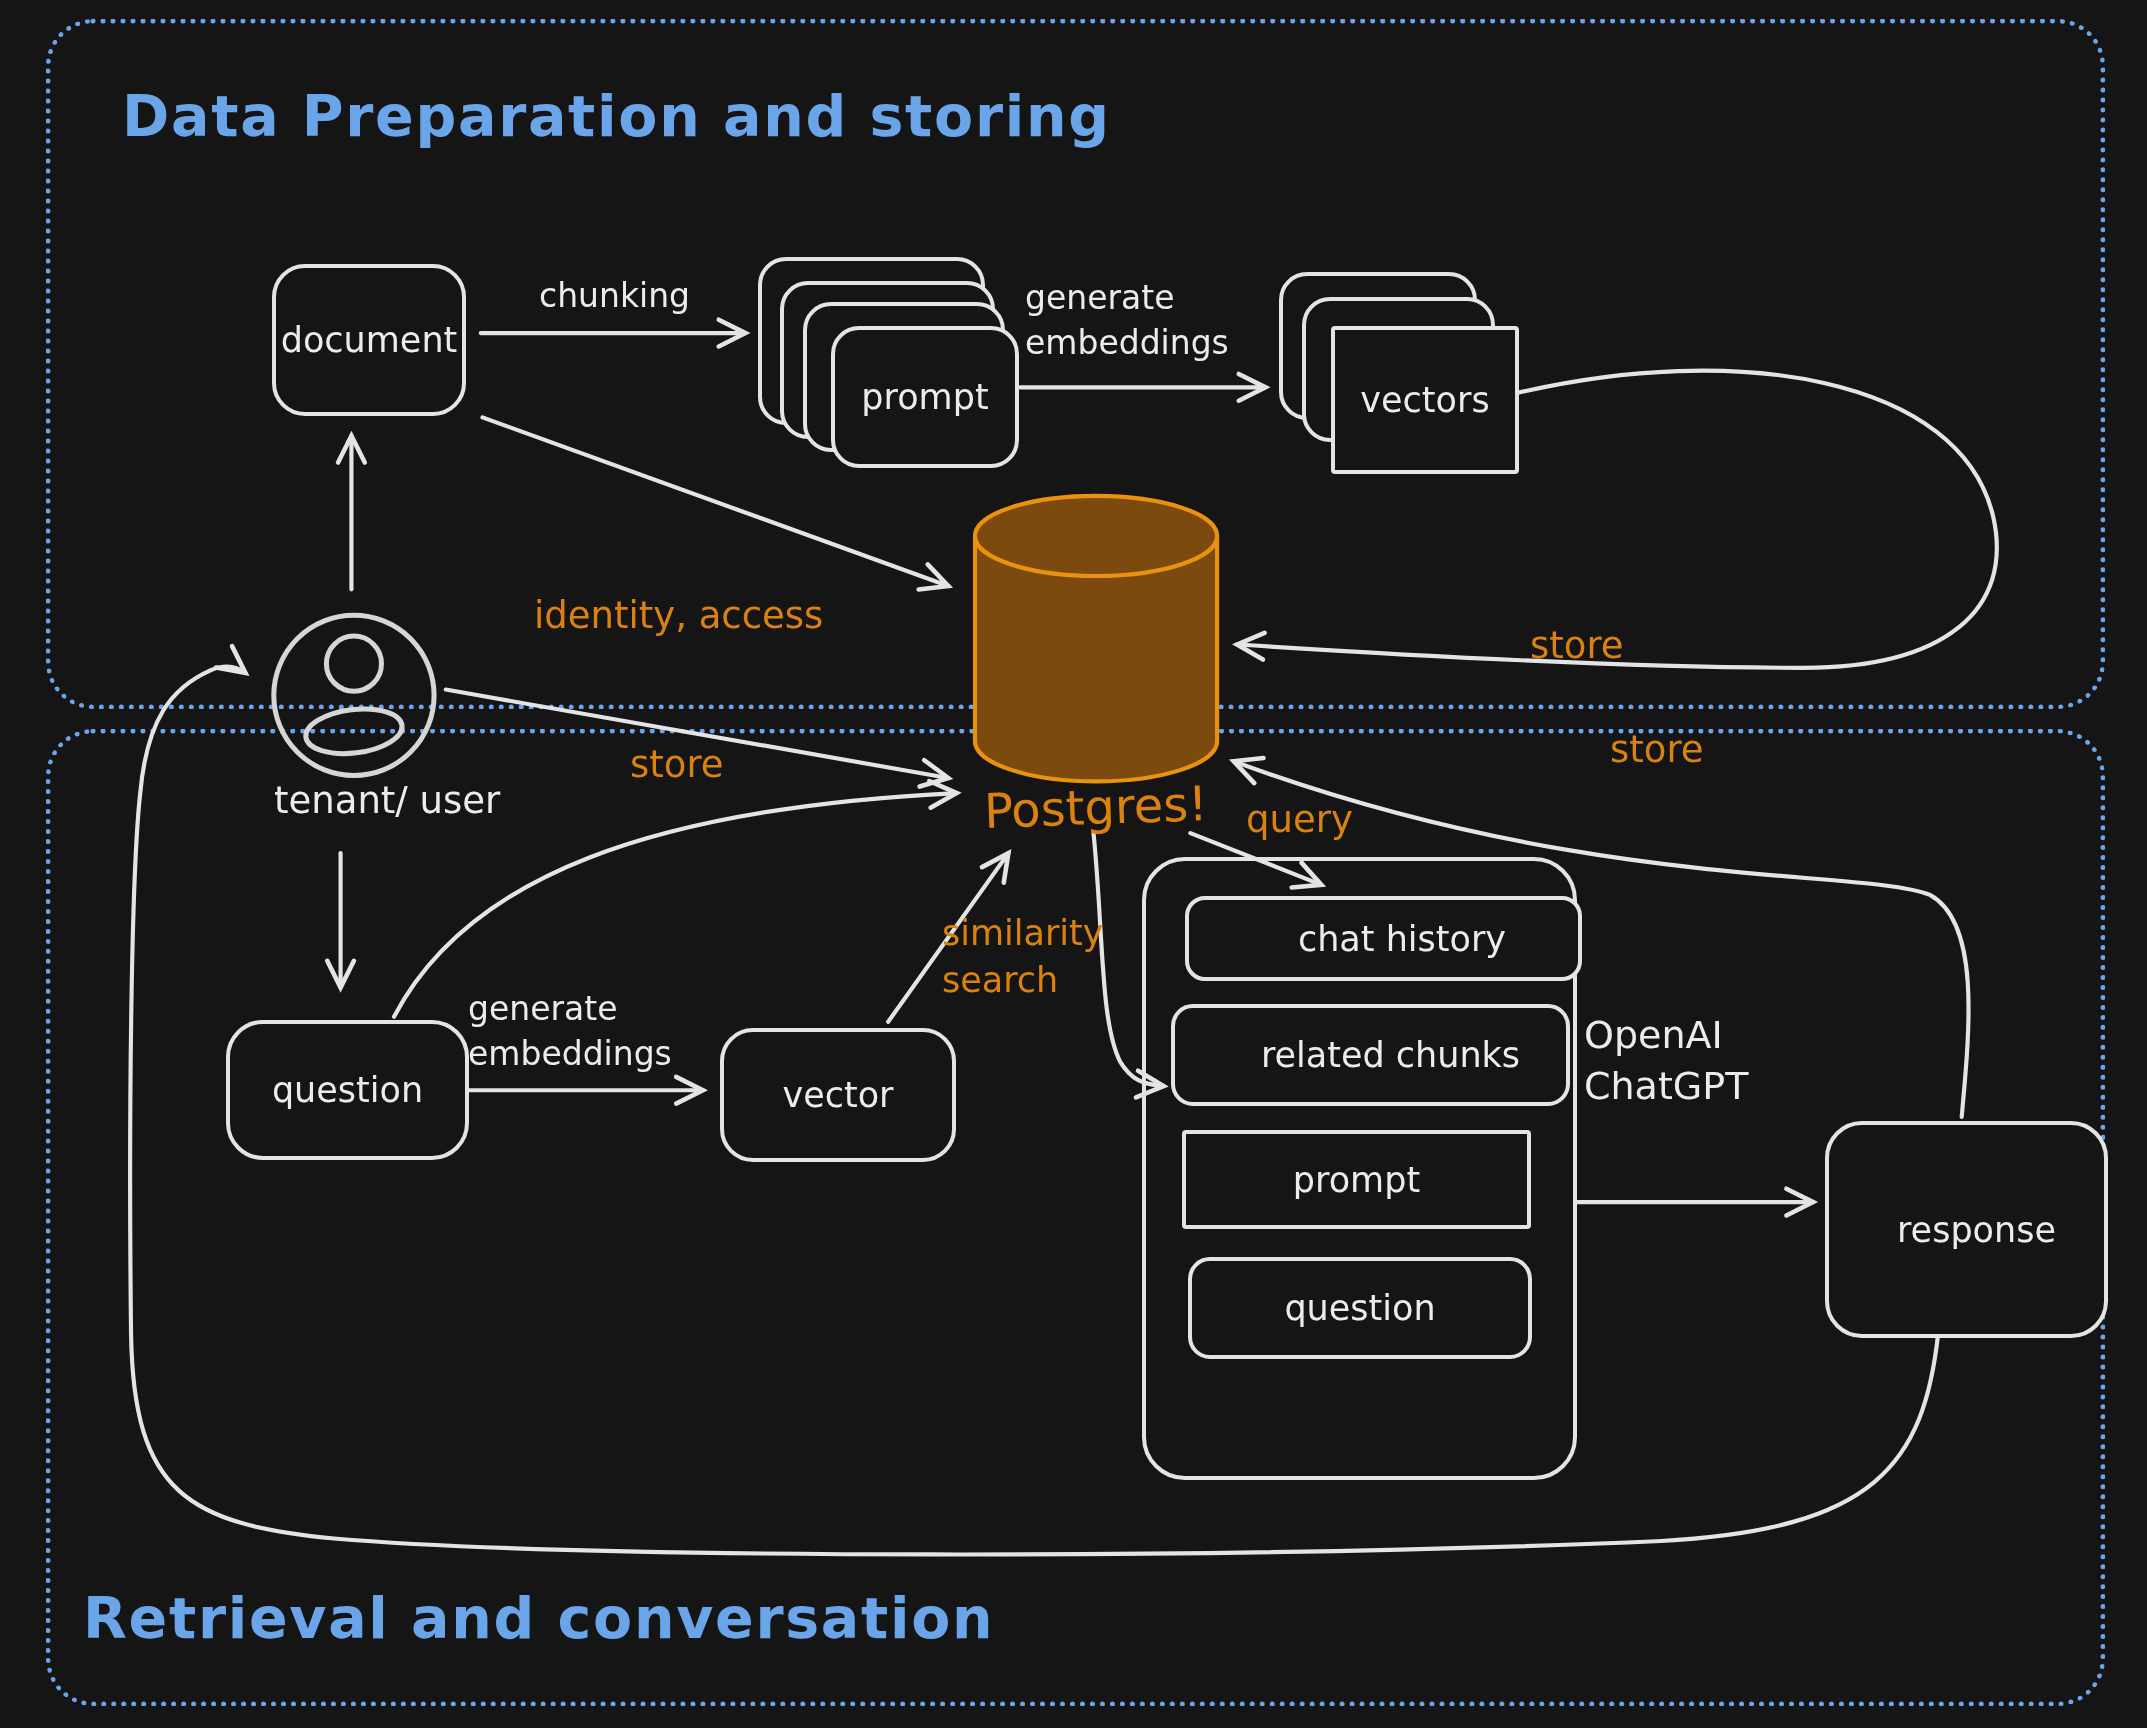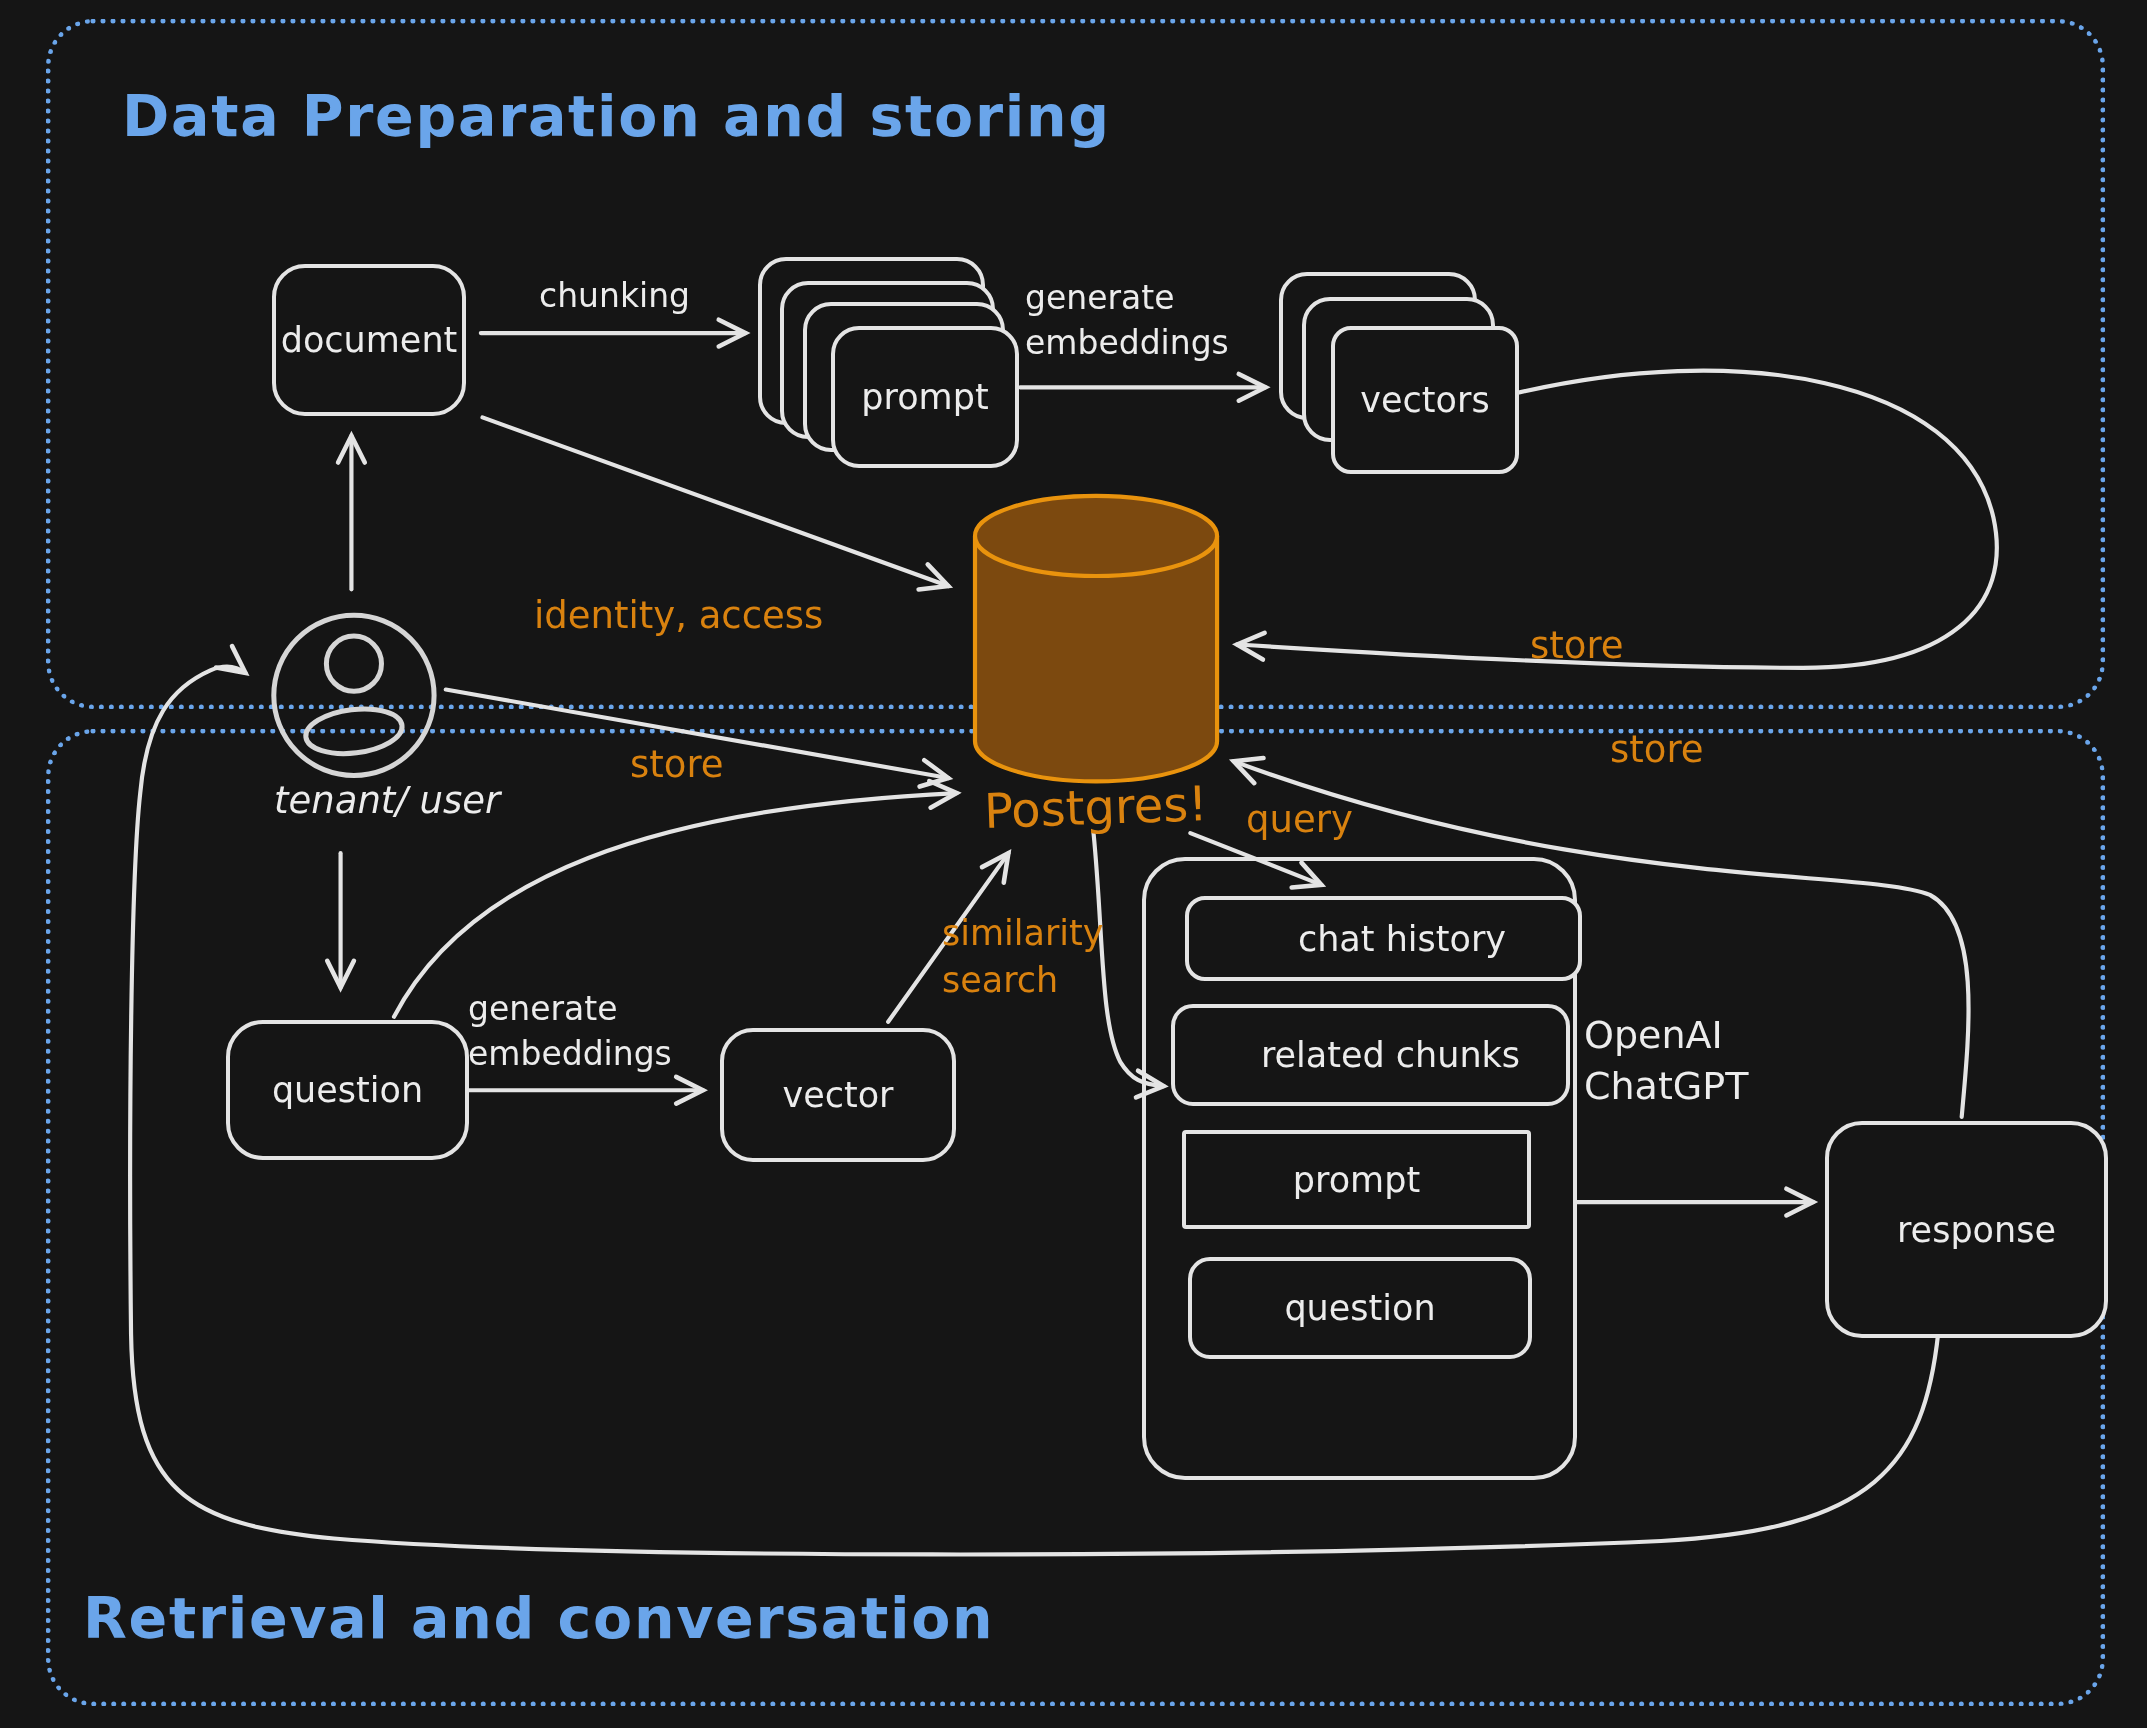--- a/index.html
+++ b/index.html
@@ -73,21 +73,21 @@
 
   <div class="node" style="left:272px;top:264px;width:186px;height:144px;border-radius:33px;">document</div>
 
   <div class="card" style="left:758px;top:257px;width:219px;height:160px;"></div>
   <div class="card" style="left:780px;top:281px;width:207px;height:150px;"></div>
   <div class="card" style="left:803px;top:302px;width:194px;height:142px;"></div>
   <div class="node" style="left:831px;top:326px;width:180px;height:134px;border-radius:28px;">prompt</div>
 
   <div class="card" style="left:1279px;top:272px;width:190px;height:140px;"></div>
   <div class="card" style="left:1302px;top:297px;width:185px;height:137px;"></div>
-  <div class="node" style="left:1331px;top:326px;width:180px;height:140px;border-radius:20px;">vectors</div>
+  <div class="node" style="left:1331px;top:326px;width:180px;height:140px;border-radius:4px;">vectors</div>
 
   <div class="node" style="left:226px;top:1020px;width:235px;height:132px;border-radius:37px;">question</div>
   <div class="node" style="left:720px;top:1028px;width:228px;height:126px;border-radius:33px;">vector</div>
 
   <div class="node" style="left:1142px;top:857px;width:427px;height:615px;border-radius:43px;background:transparent;"></div>
   <div class="node" style="left:1185px;top:896px;width:352px;height:77px;border-radius:20px;padding-left:37px;">chat history</div>
   <div class="node" style="left:1171px;top:1004px;width:351px;height:94px;border-radius:22px;padding-left:40px;">related chunks</div>
   <div class="node" style="left:1182px;top:1130px;width:341px;height:91px;border-radius:4px;">prompt</div>
   <div class="node" style="left:1188px;top:1257px;width:336px;height:94px;border-radius:22px;">question</div>
 
@@ -100,17 +100,17 @@
   <div class="lbl orange" style="left:1530px;top:621px;">store</div>
   <div class="lbl orange" style="left:630px;top:740px;">store</div>
   <div class="lbl orange" style="left:1610px;top:725px;">store</div>
   <div class="lbl orange" style="left:1246px;top:795px;">query</div>
   <div class="lbl orange" style="left:942px;top:910px;font-size:35px;">similarity
 search</div>
   <div class="lbl" style="left:468px;top:987px;">generate
 embeddings</div>
   <div class="lbl" style="left:1584px;top:1010px;font-size:38px;">OpenAI
 ChatGPT</div>
-  <div class="lbl" style="left:274px;top:776px;font-size:37px;font-style:italic;">tenant/ user</div>
+  <div class="lbl" style="left:274px;top:776px;font-size:37px;">tenant/ user</div>
   <div class="lbl orange pg" style="left:984px;top:775px;">Postgres!</div>
 
 </div>
 
 
 </body></html>

